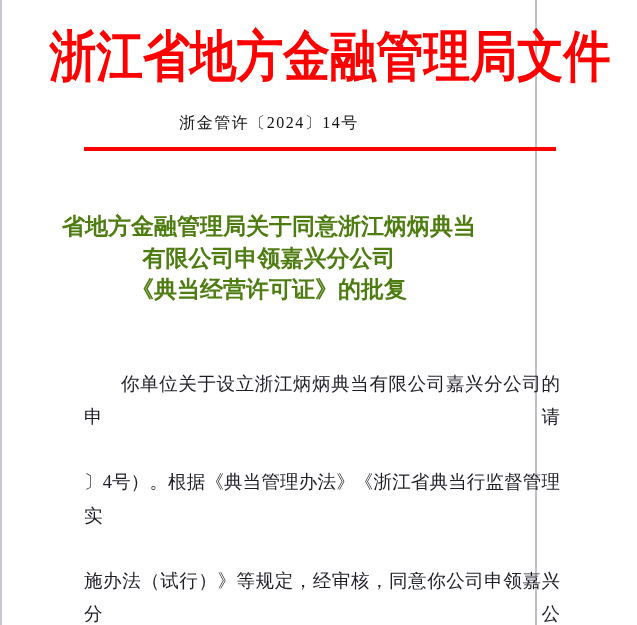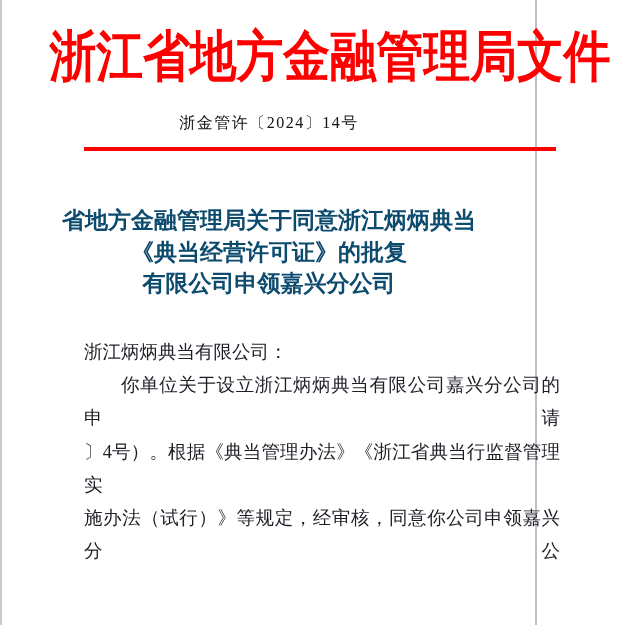--- a/index.html
+++ b/index.html
@@ -45,65 +45,65 @@
     letter-spacing: 1.5px;
     color: #121212;
   }
   .redline {
     position: absolute; top: 147px; left: 84px;
     width: 472px; height: 4px;
     background: var(--accent);
   }
   .doc-title {
     position: absolute; top: 205px; left: 0; right: 0;
-    margin: 0;
+    margin: 8px;
     text-align: center;
-    font-family: Liberation Sans, sans-serif;
+    font-family: Liberation Mono, monospace;
     font-weight: bold;
     font-size: 23px;
     line-height: 31.5px;
-    color: #0c4a6e;
+    color: #4d7c0f;
   }
   .bodytext {
     position: absolute; top: 336px; left: 84px;
     width: 476px;
     font-family: "Liberation Serif", serif;
     font-size: 18.5px;
     line-height: 33.2px;
     color: var(--ink);
   }
   .line { white-space: nowrap; }
   .line.justify {
     white-space: normal;
     text-align: justify;
     text-align-last: justify;
+    margin-top: 32px;
   }
   .line.indent { text-indent: 37px; }
 </style>
 </head>
 <body>
 
 <div class="page">
   <div class="edge left"></div>
   <div class="edge right"></div>
 
   <div class="agency-wrap">
     <span class="agency">浙江省地方金融管理局文件</span>
   </div>
 
   <div class="docnum">浙金管许〔2024〕14号</div>
 
   <div class="redline"></div>
 
   <h1 class="doc-title">
     <div>省地方金融管理局关于同意浙江炳炳典当</div>
+    <div>有限公司申领嘉兴分公司</div>
     <div>《典当经营许可证》的批复</div>
-    <div>有限公司申领嘉兴分公司</div>
   </h1>
 
   <main class="bodytext">
-    <div class="line">浙江炳炳典当有限公司：</div>
     <div class="line indent justify">你单位关于设立浙江炳炳典当有限公司嘉兴分公司的申请</div>
     <div class="line justify">〕4号）。根据《典当管理办法》《浙江省典当行监督管理实</div>
     <div class="line justify">施办法（试行）》等规定，经审核，同意你公司申领嘉兴分公</div>
 
   </main>
 </div>
 
 </body></html>

